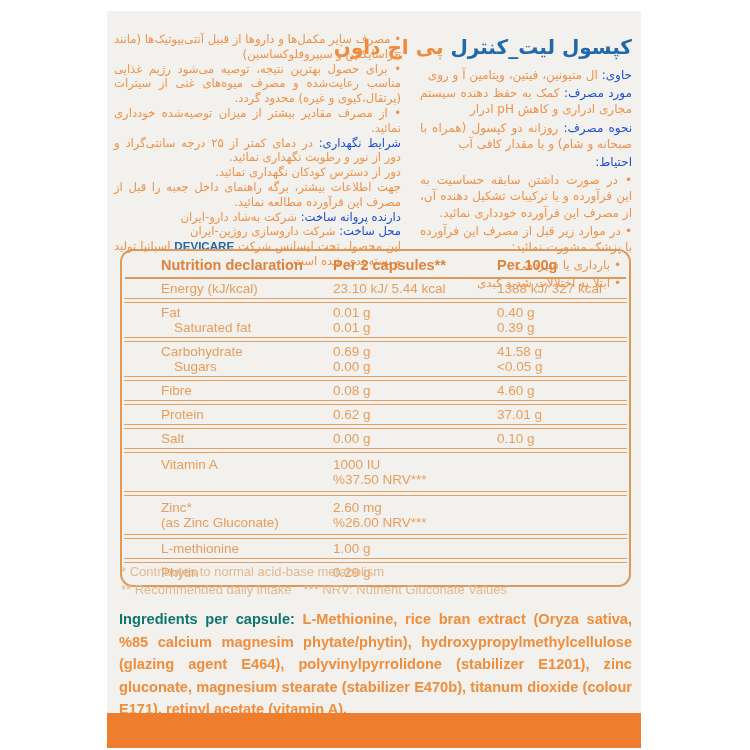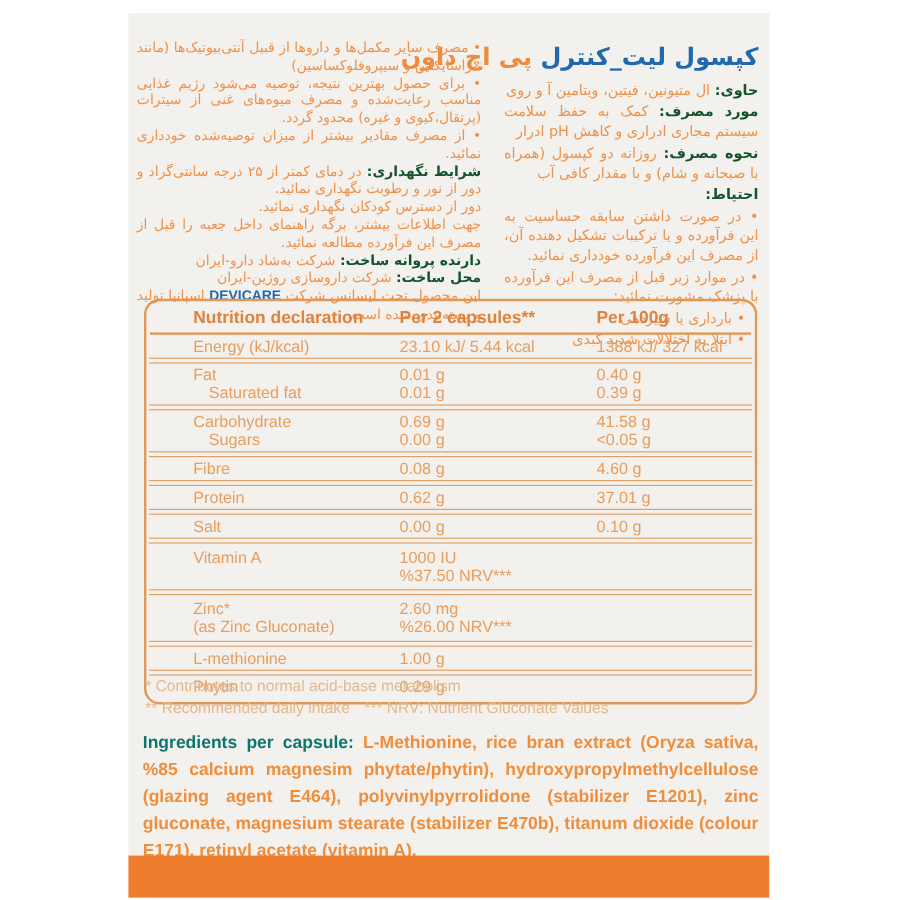--- a/index.html
+++ b/index.html
@@ -12,21 +12,21 @@
             font-family:"DejaVu Sans",sans-serif;font-size:20px;font-weight:bold;white-space:nowrap;}
   .fa-title .t-main{color:#2268ac;}
   .fa-title .t-sub{color:#f08a3c;}
 
   .fa-col{position:absolute;direction:rtl;text-align:justify;color:#f0914a;
           font-family:"DejaVu Sans",sans-serif;}
   .fa-right{top:56px;right:9px;width:212px;font-size:12px;line-height:16.2px;}
   .fa-left{top:21px;left:7px;width:287px;font-size:11.6px;line-height:14.8px;}
   .fa-item{margin:0 0 2px 0;}
   .fa-left .fa-item{margin:0;}
-  .fa-label{color:#14532d;font-weight:bold;}
+  .fa-label{color:#1d4ed8;font-weight:normal;}
   .fa-brand{color:#2268ac;font-weight:bold;font-family:"Liberation Sans",sans-serif;}
   .fa-indent{padding-right:11px;}
 
   
   .ntable{position:absolute;left:13px;top:238px;width:511px;box-sizing:border-box;
           border:2px solid #df9858;border-radius:13px;padding-bottom:3px;}
   .trow{display:grid;grid-template-columns:172px 164px 1fr;padding-left:19px;
         font-size:13.5px;line-height:15px;color:#e99d5c;}
   .cell{padding:2px 0;margin-left:20px;}
   .trow.tall .cell{padding:4px 0;}
@@ -50,21 +50,21 @@
 </head>
 <body>
 
 <div class="stage">
   <div class="box">
 
     <div class="fa-title"><span class="t-main">کپسول لیت_کنترل</span> <span class="t-sub">پی اچ داون</span></div>
 
     <div class="fa-col fa-right">
       <p class="fa-item"><span class="fa-label">حاوی:</span> <span>ال متیونین، فیتین، ویتامین آ و روی</span></p>
-      <p class="fa-item"><span class="fa-label">مورد مصرف:</span> <span>کمک به حفظ سلامت سیستم مجاری ادراری و کاهش pH ادرار</span></p>
+      <p class="fa-item"><span class="fa-label">مورد مصرف:</span> <span>کمک به حفظ دهنده سیستم مجاری ادراری و کاهش pH ادرار</span></p>
       <p class="fa-item"><span class="fa-label">نحوه مصرف:</span> <span>روزانه دو کپسول (همراه با صبحانه و شام) و با مقدار کافی آب</span></p>
       <p class="fa-item"><span class="fa-label">احتیاط:</span></p>
       <p class="fa-item"><span>• در صورت داشتن سابقه حساسیت به این فرآورده و یا ترکیبات تشکیل دهنده آن، از مصرف این فرآورده خودداری نمائید.</span></p>
       <p class="fa-item"><span>• در موارد زیر قبل از مصرف این فرآورده با پزشک مشورت نمائید:</span></p>
       <p class="fa-item fa-indent"><span>• بارداری یا شیردهی</span></p>
       <p class="fa-item fa-indent"><span>• ابتلا به اختلالات شدید کبدی</span></p>
     </div>
 
     <div class="fa-col fa-left">
       <p class="fa-item"><span>• مصرف سایر مکمل‌ها و داروها از قبیل آنتی‌بیوتیک‌ها (مانند تتراسایکلین و سیپروفلوکساسین)</span></p>

